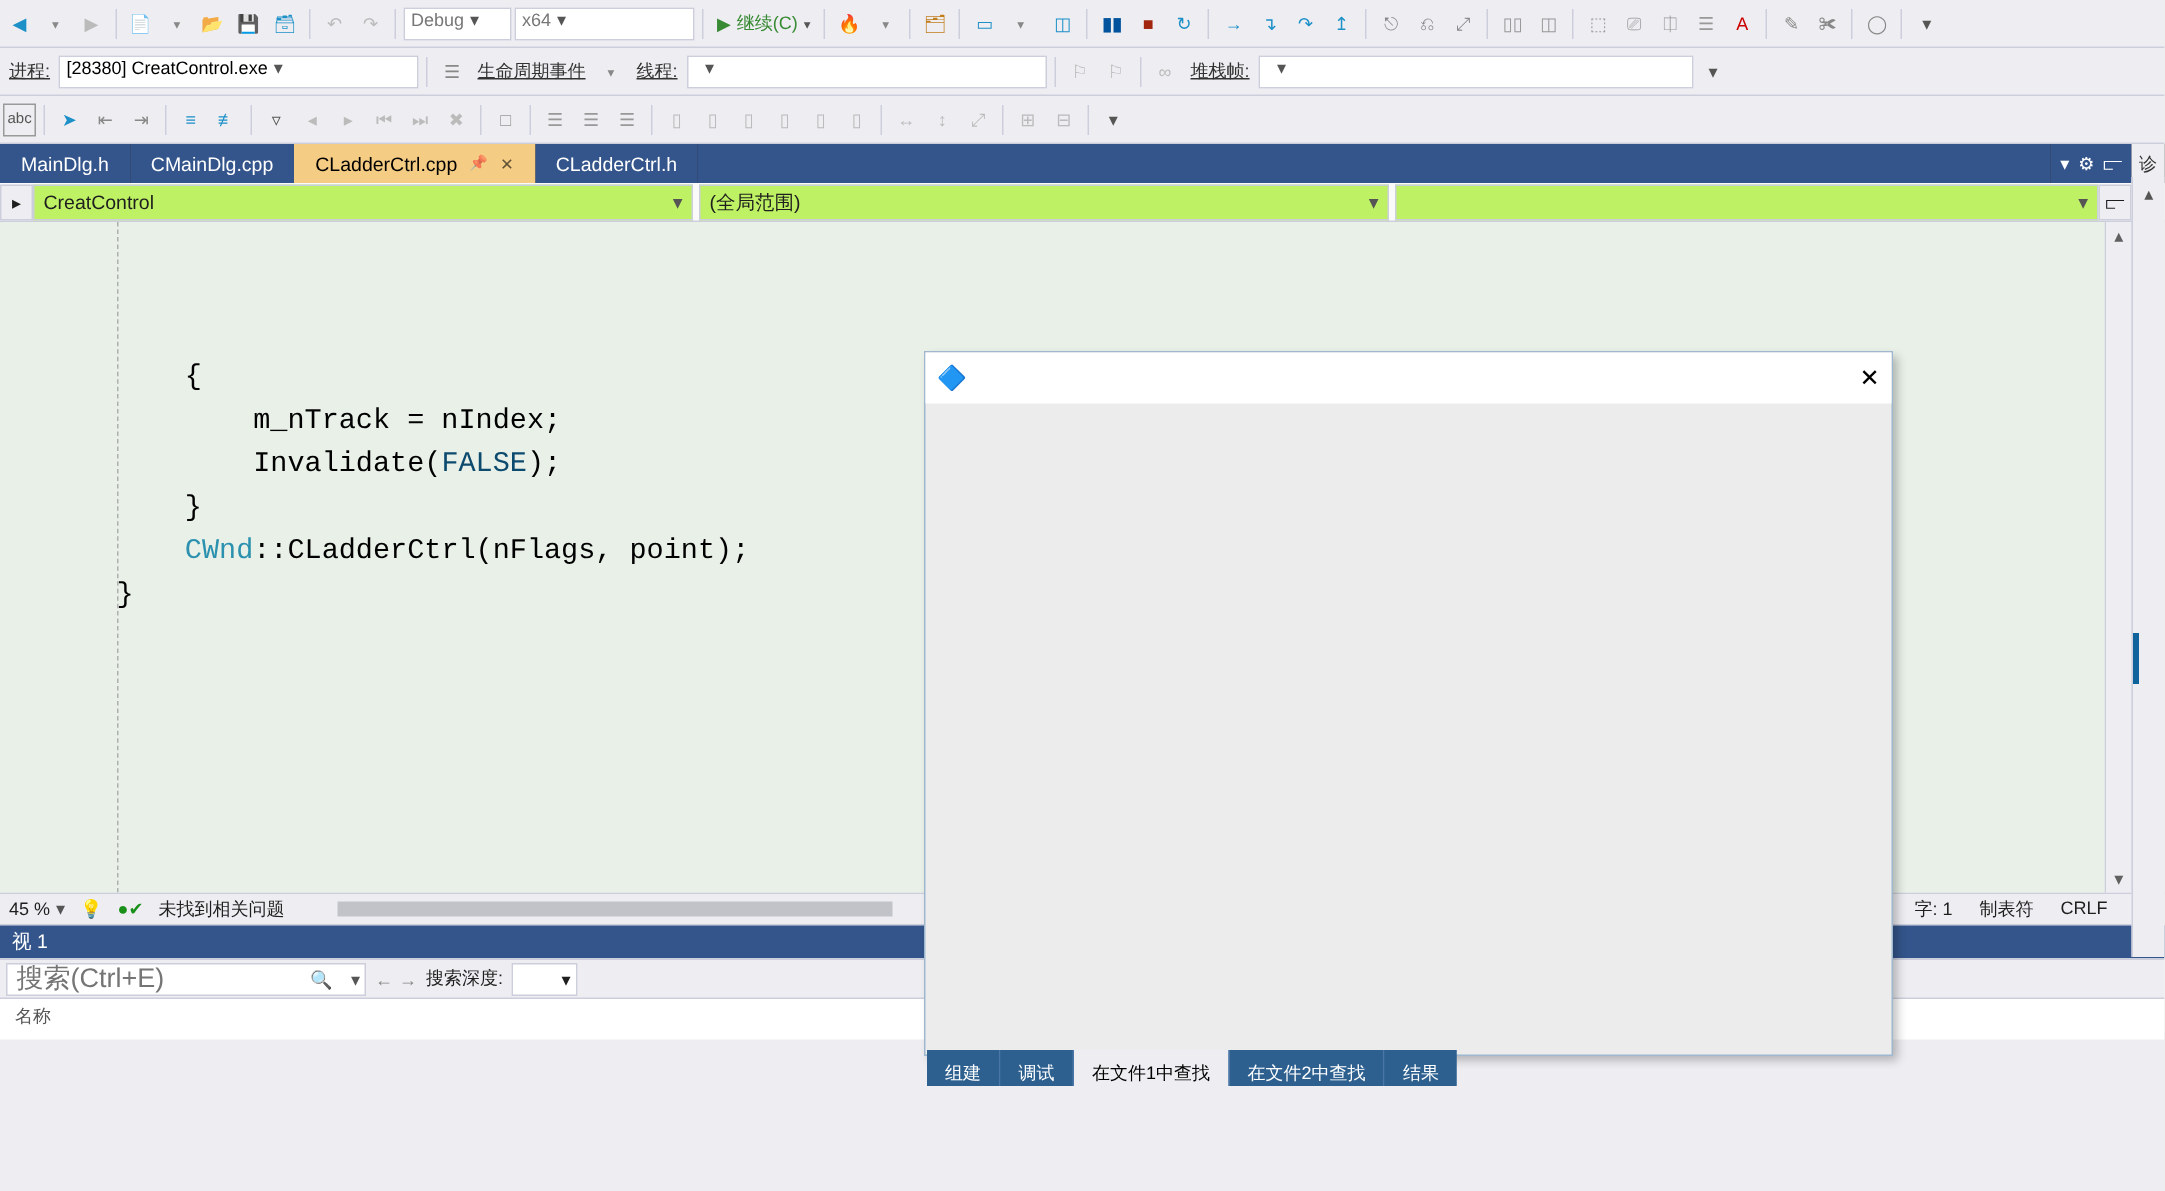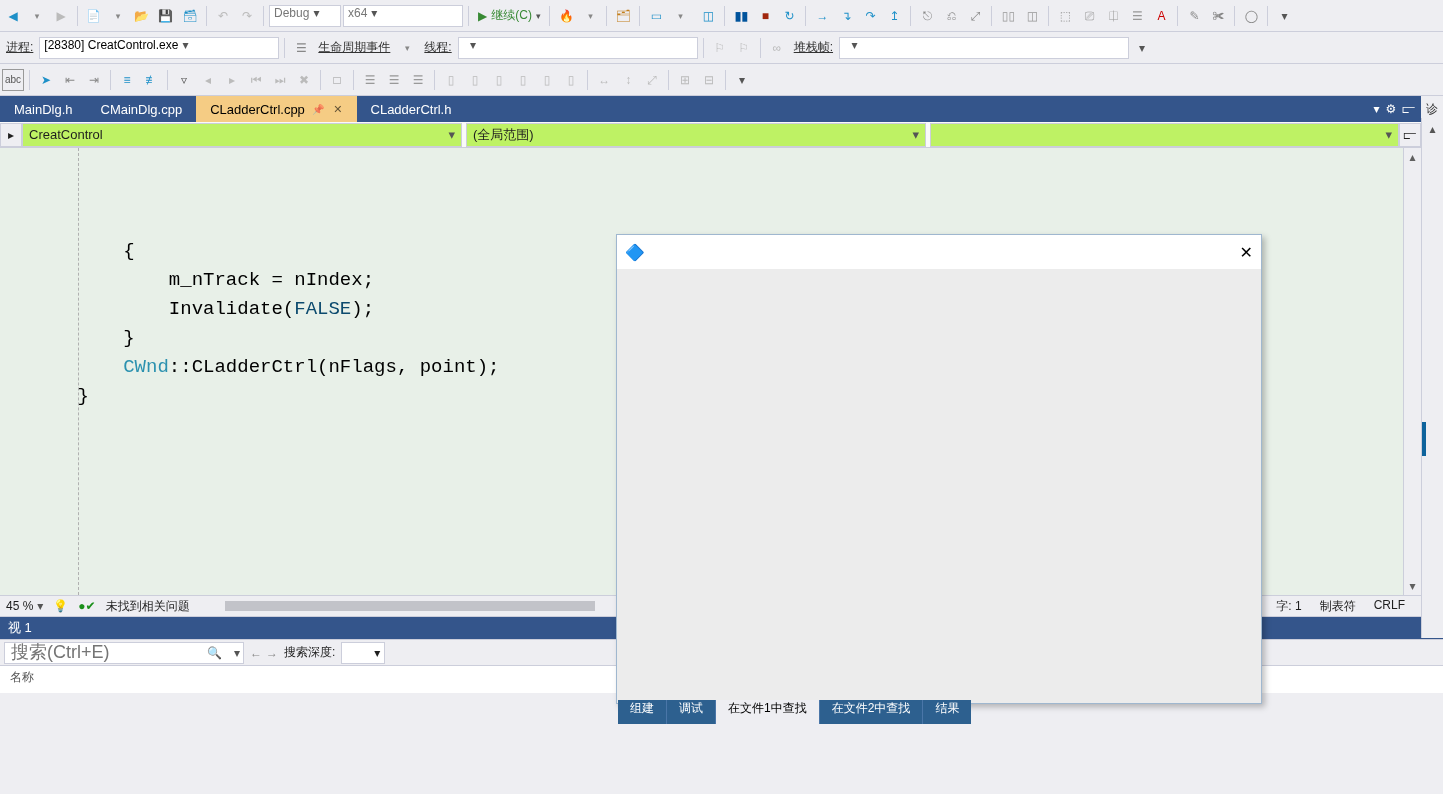--- a/index.html
+++ b/index.html
@@ -224,21 +224,21 @@
 .panel-search-row .depth-dd{width:44px;height:22px;border:1px solid #cccedb;background:#fff;display:flex;align-items:center;justify-content:flex-end;padding:0 4px;}
 .panel-col-header{height:22px;display:flex;align-items:center;padding:0 10px;color:#555;background:#fff;}
 
 
 .output-footer {
   position: absolute;
   left: 618px;
   top: 700px;
   display:flex;align-items:stretch;height:24px;background:#2d608f;color:#fff;
 }
-.output-footer .ftab{padding:0 12px;display:flex;align-items:flex-start;background:#2d608f;}
+.output-footer .ftab{padding:0 12px;display:flex;align-items:flex-end;background:#2d608f;}
 .output-footer .ftab.active{background:#eeeef2;color:#000;}
 .output-footer .fsep{width:1px;background:#4a76a8;align-self:stretch;}
 
 
 .popup {
   position: absolute;
   left: 616px;
   top: 234px;
   width: 646px;
   height: 470px;

